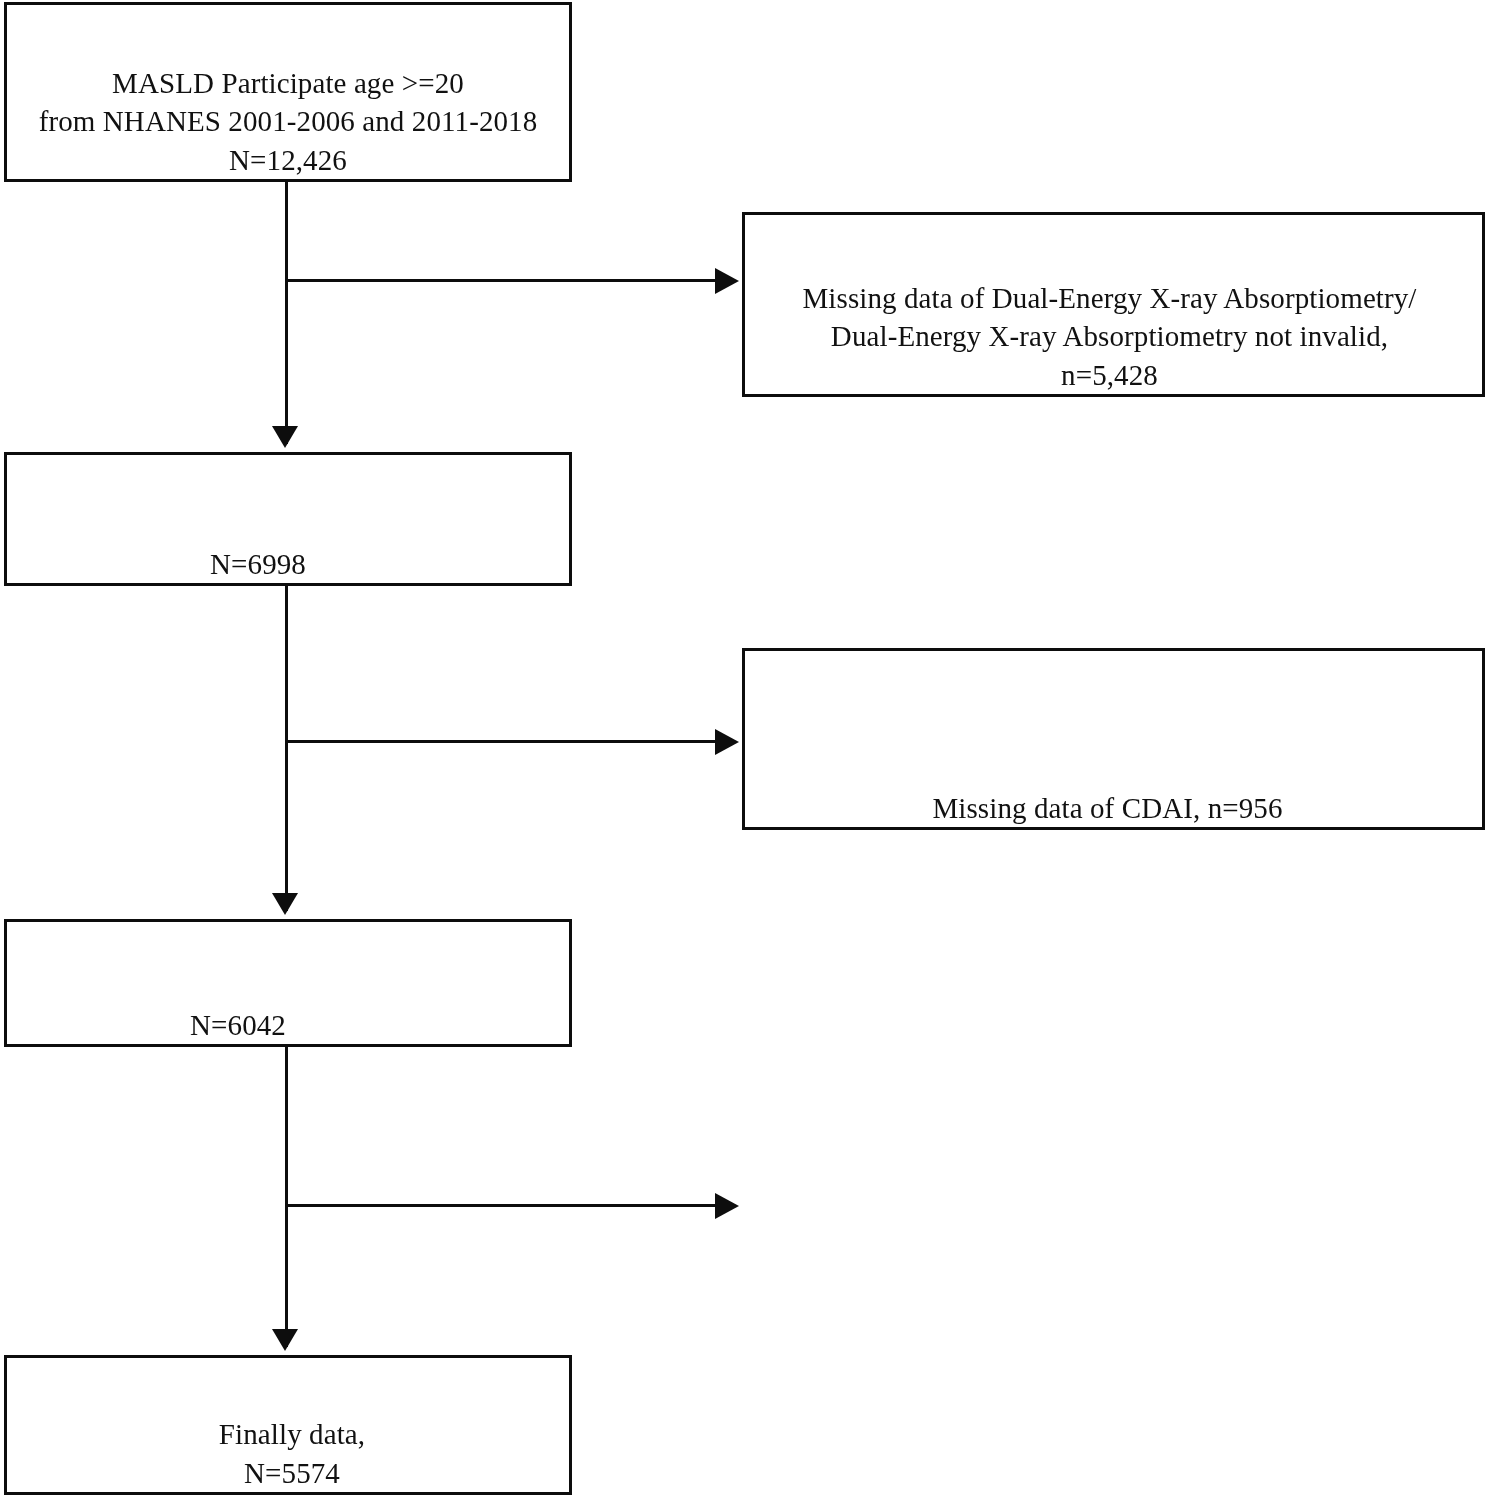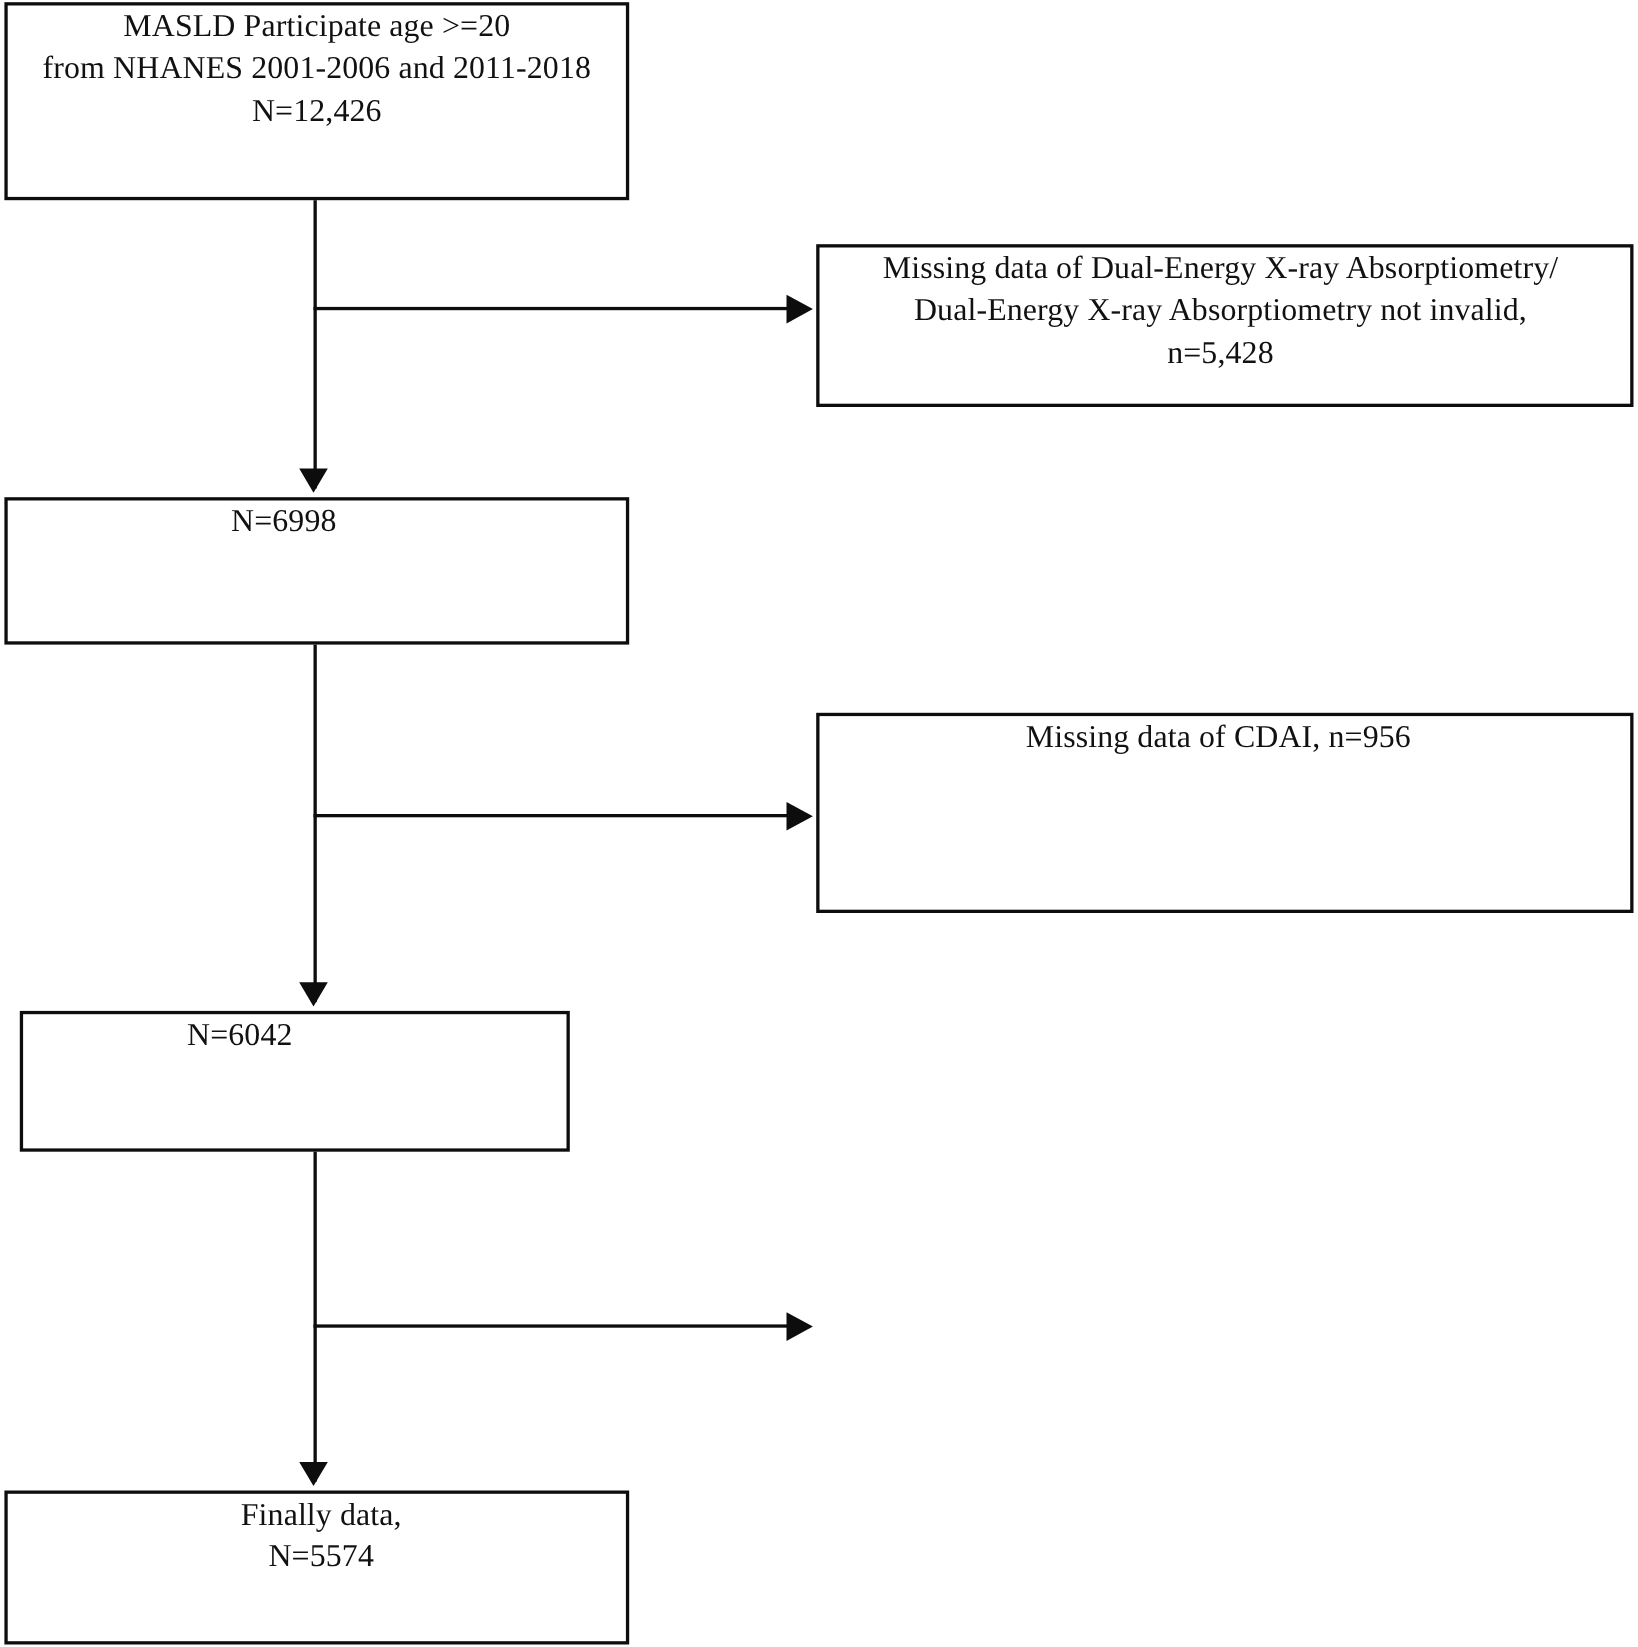--- a/index.html
+++ b/index.html
@@ -14,38 +14,38 @@
     background: #ffffff;
     overflow: hidden;
     font-family: "Liberation Serif", "DejaVu Serif", serif;
   }
   .node {
     position: absolute;
     box-sizing: border-box;
     border: 3px solid #0d0d0d;
     background: #ffffff;
     display: flex;
-    align-items: flex-start;
+    align-items: flex-end;
     justify-content: center;
     text-align: center;
   }
   .node .txt {
     font-size: 29px;
     line-height: 1.32;
     color: #111111;
     white-space: pre-line;
     letter-spacing: 0.1px;
   }
 
   
   #node-source   { left: 4px;   top: 2px;    width: 568px; height: 180px; }
-  #node-dxa      { left: 742px; top: 222px;  width: 743px; height: 148px; }
+  #node-dxa      { left: 742px; top: 212px;  width: 743px; height: 185px; }
   #node-n6998    { left: 4px;   top: 452px;  width: 568px; height: 134px; padding-left: 40px; }
   #node-cdai     { left: 742px; top: 648px;  width: 743px; height: 182px; padding-left: 16px; }
-  #node-n6042    { left: 18px;   top: 919px;  width: 500px; height: 128px; }
+  #node-n6042    { left: 4px;   top: 919px;  width: 568px; height: 128px; }
   #node-exclude  { left: 742px; top: 1113px; width: 743px; height: 178px; }
   #node-final    { left: 4px;   top: 1355px; width: 568px; height: 140px; }
 
   
   #node-n6998 .txt,
   #node-n6042 .txt { transform: translateX(-50px); }
   #node-final .txt { transform: translateX(4px); }
   #node-dxa .txt   { transform: translateX(-4px); }
   #node-cdai .txt  { transform: translateX(-14px); }
   #node-exclude .txt { transform: translateX(-32px); }

